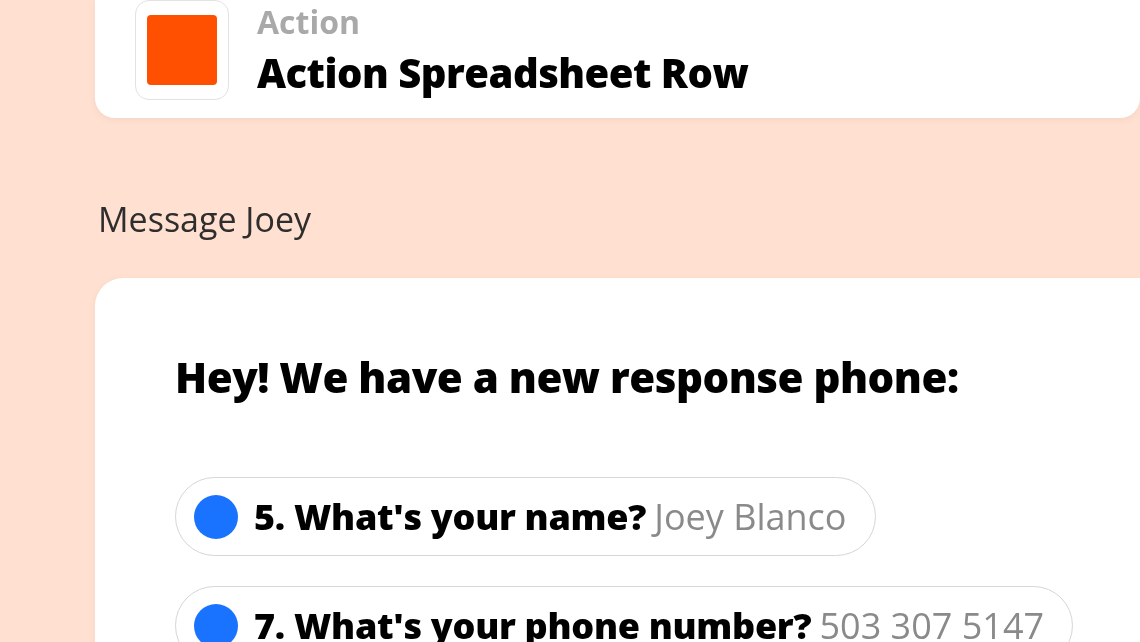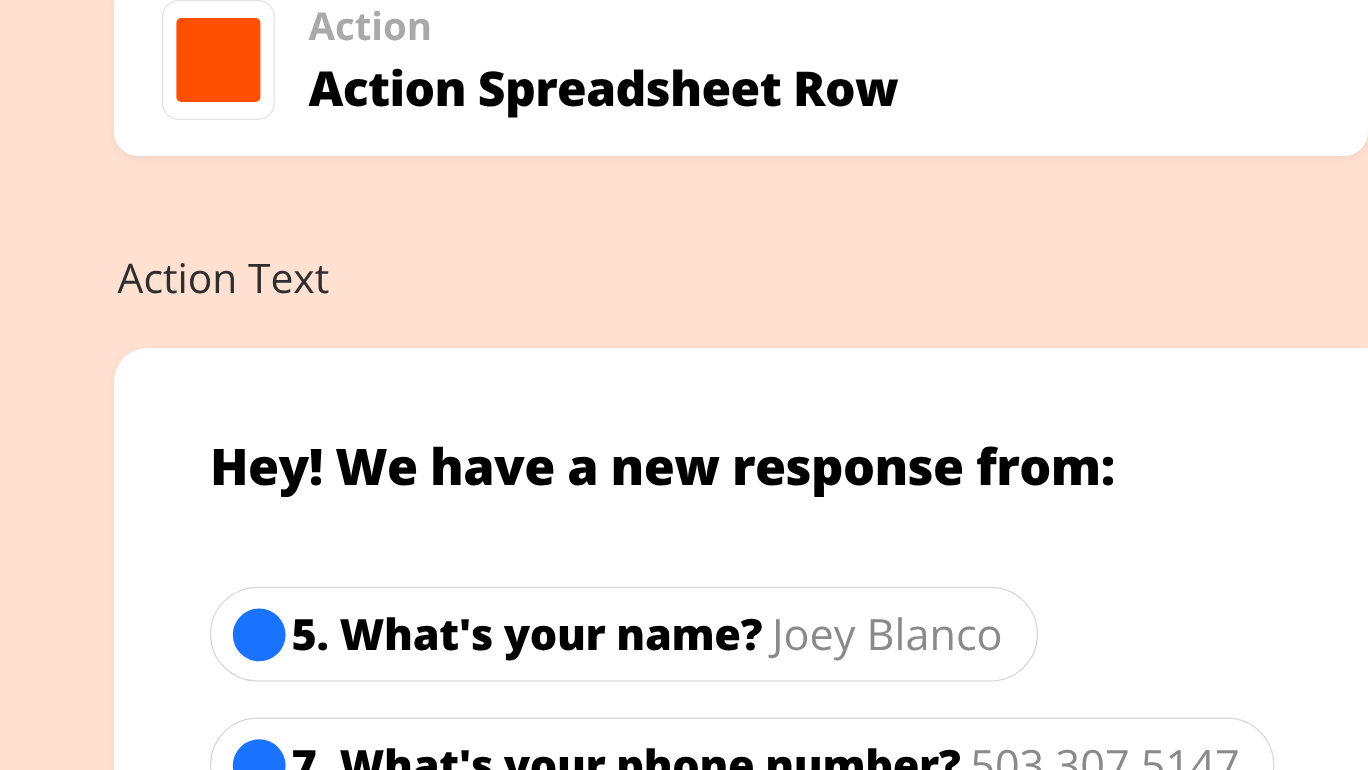--- a/index.html
+++ b/index.html
@@ -12,21 +12,21 @@
       font-family: -apple-system, BlinkMacSystemFont, 'Segoe UI', 'Open Sans', sans-serif;
       background: #ffe0d1;
       width: 1140px;
       height: 642px;
       overflow: hidden;
     }
     
     .action-card {
       background: #ffffff;
       border-radius: 0 0 20px 20px;
-      padding: 0 40px 30px 40px;
+      padding: 0 40px 18px 40px;
       margin-left: 95px;
       box-shadow: 0 2px 8px rgba(0,0,0,0.05);
     }
     
     .action-row {
       display: flex;
       align-items: center;
       gap: 28px;
     }
     
@@ -91,21 +91,21 @@
       margin-bottom: 72px;
     }
     
     .chip {
       display: inline-flex;
       align-items: center;
       border: 1.5px solid #d6d6d6;
       border-radius: 999px;
       padding: 14px 28px 14px 18px;
       margin-bottom: 30px;
-      gap: 5px;
+      gap: 16px;
     }
     
     .chip-dot {
       width: 44px;
       height: 44px;
       background: #1a73ff;
       border-radius: 50%;
       flex-shrink: 0;
     }
     
@@ -131,24 +131,24 @@
     <div class="action-icon-box">
       <div class="action-icon-inner"></div>
     </div>
     <div class="action-text">
       <div class="action-label">Action</div>
       <div class="action-name">Action Spreadsheet Row</div>
     </div>
   </div>
 </div>
 
-<div class="section-label">Action Text</div>
+<div class="section-label">Message Joey</div>
 
 <div class="message-card">
-  <div class="message-heading">Hey! We have a new response from:</div>
+  <div class="message-heading">Hey! We have a new response phone:</div>
 
   <div>
     <div class="chip">
       <div class="chip-dot"></div>
       <span>
         <span class="chip-question">5. What's your name?</span>
         <span class="chip-answer">Joey Blanco</span>
       </span>
     </div>
   </div>

